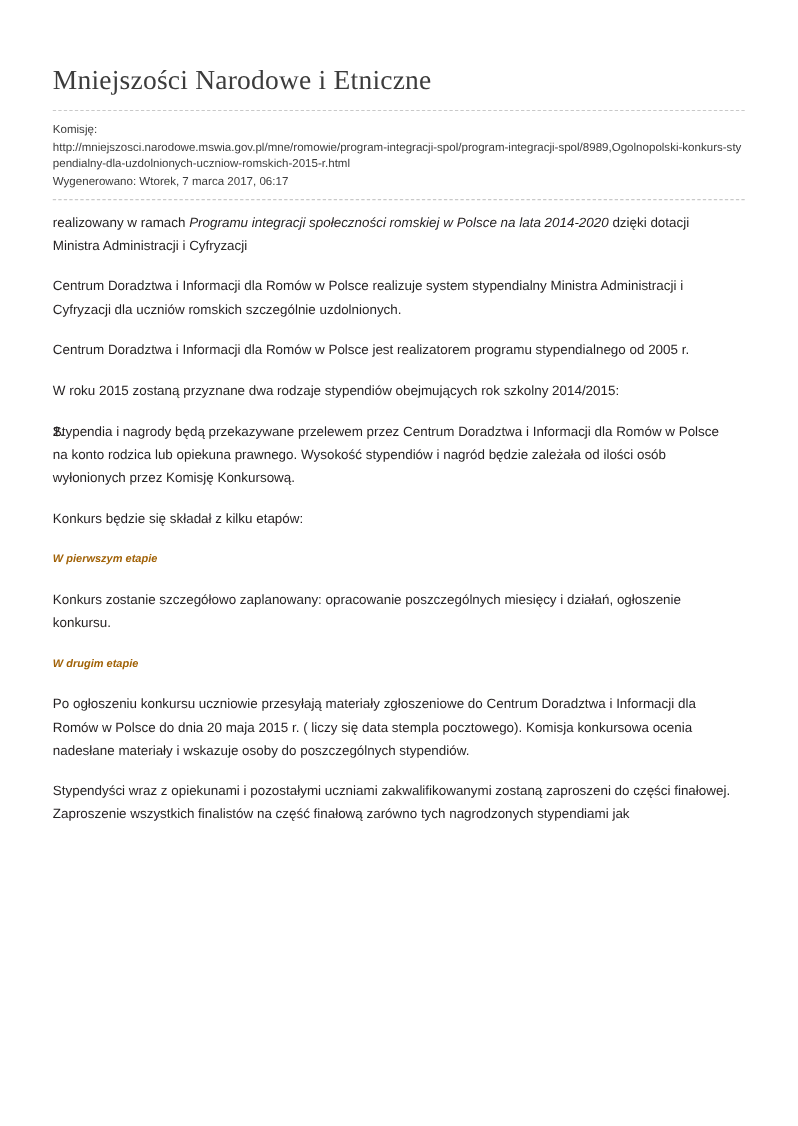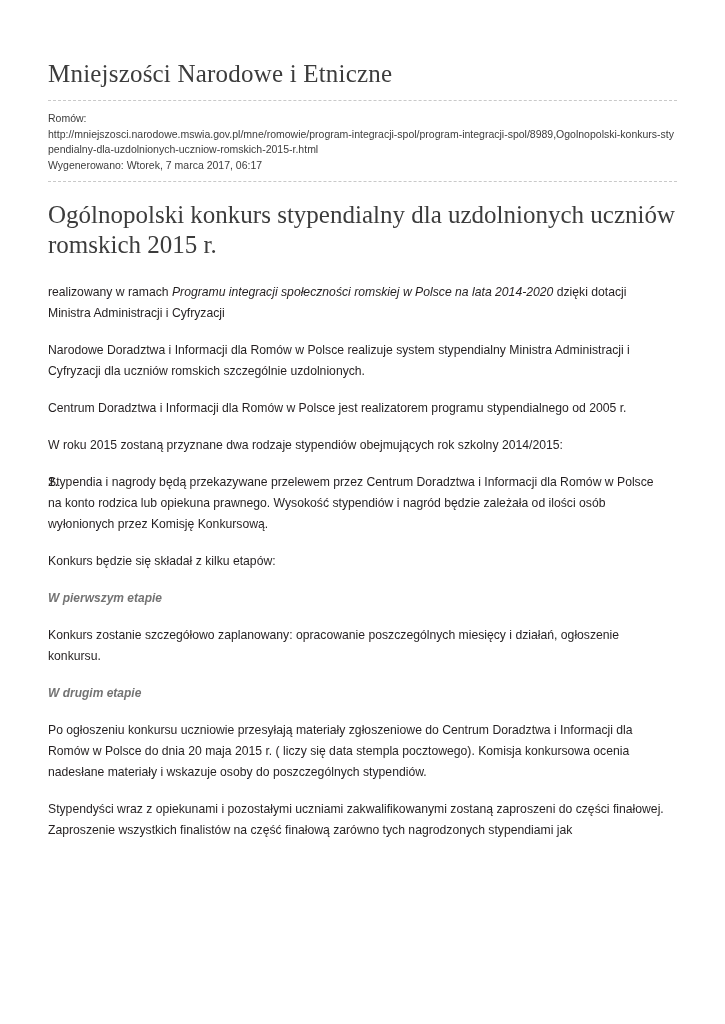--- a/index.html
+++ b/index.html
@@ -75,50 +75,49 @@
     position: relative;
     padding-left: 22px;
     margin-bottom: 0;
   }
   .list li .num {
     position: absolute;
     left: 0;
     top: 0;
   }
   .subhead {
-    font-size: 12px;
+    font-size: 10px;
     line-height: 21px;
     font-weight: bold;
     font-style: italic;
     margin: 0 0 16px 0;
-    color: #737373;
+    color: #a16207;
   }
 </style>
 </head>
 <body>
 
 <div class="page">
 
   <h1 class="site-title">Mniejszości Narodowe i Etniczne</h1>
 
   <hr class="rule">
 
   <div class="meta">
-    <div>Romów:</div>
+    <div>Komisję:</div>
     <div>http://mniejszosci.narodowe.mswia.gov.pl/mne/romowie/program-integracji-spol/program-integracji-spol/8989,Ogolnopolski-konkurs-stypendialny-dla-uzdolnionych-uczniow-romskich-2015-r.html</div>
     <div>Wygenerowano: Wtorek, 7 marca 2017, 06:17</div>
   </div>
 
   <hr class="rule" style="margin-top:8px;">
 
-  <h2 class="doc-title">Ogólnopolski konkurs stypendialny dla uzdolnionych uczniów romskich 2015 r.</h2>
 
   <p class="body-text"><span>realizowany w ramach </span><em>Programu integracji społeczności romskiej w Polsce na lata 2014-2020</em><span> dzięki dotacji Ministra Administracji i Cyfryzacji</span></p>
 
-  <p class="body-text">Narodowe Doradztwa i Informacji dla Romów w Polsce realizuje system stypendialny Ministra Administracji i Cyfryzacji dla uczniów romskich szczególnie uzdolnionych.</p>
+  <p class="body-text">Centrum Doradztwa i Informacji dla Romów w Polsce realizuje system stypendialny Ministra Administracji i Cyfryzacji dla uczniów romskich szczególnie uzdolnionych.</p>
   <p class="body-text">Centrum Doradztwa i Informacji dla Romów w Polsce jest realizatorem programu stypendialnego od 2005 r.</p>
   <p class="body-text">W roku 2015 zostaną przyznane dwa rodzaje stypendiów obejmujących rok szkolny 2014/2015:</p>
 
   <ol class="list">
     <li><span class="num">1.</span></li>
     <li><span class="num">2.</span></li>
   </ol>
 
   <p class="body-text">Stypendia i nagrody będą przekazywane przelewem przez Centrum Doradztwa i Informacji dla Romów w Polsce na konto rodzica lub opiekuna prawnego. Wysokość stypendiów i nagród będzie zależała od ilości osób wyłonionych przez Komisję Konkursową.</p>
   <p class="body-text">Konkurs będzie się składał z kilku etapów:</p>

